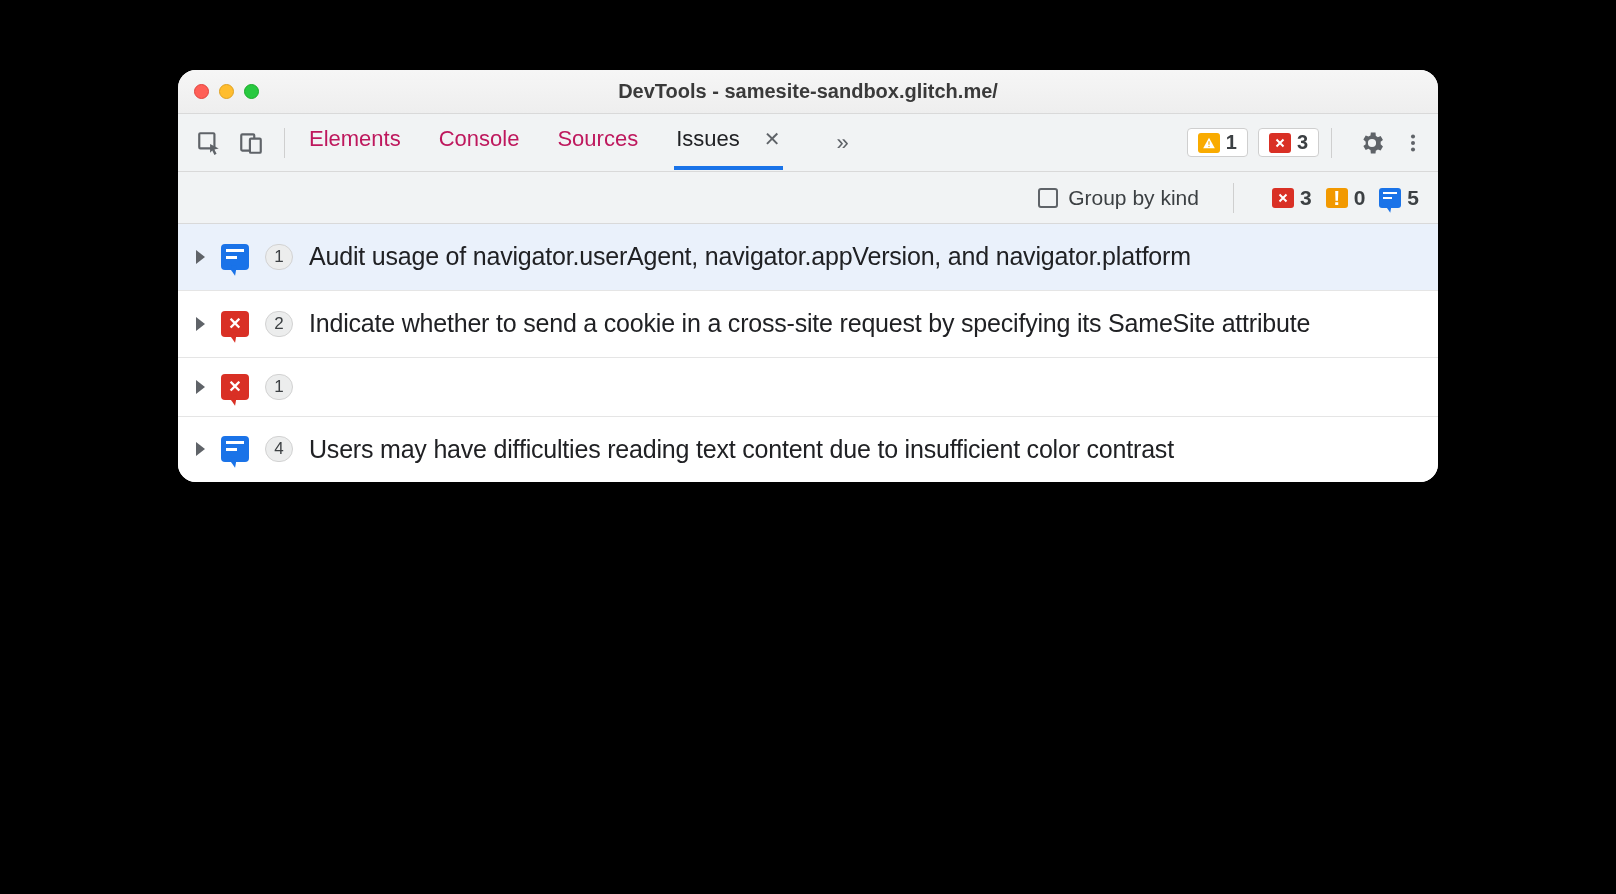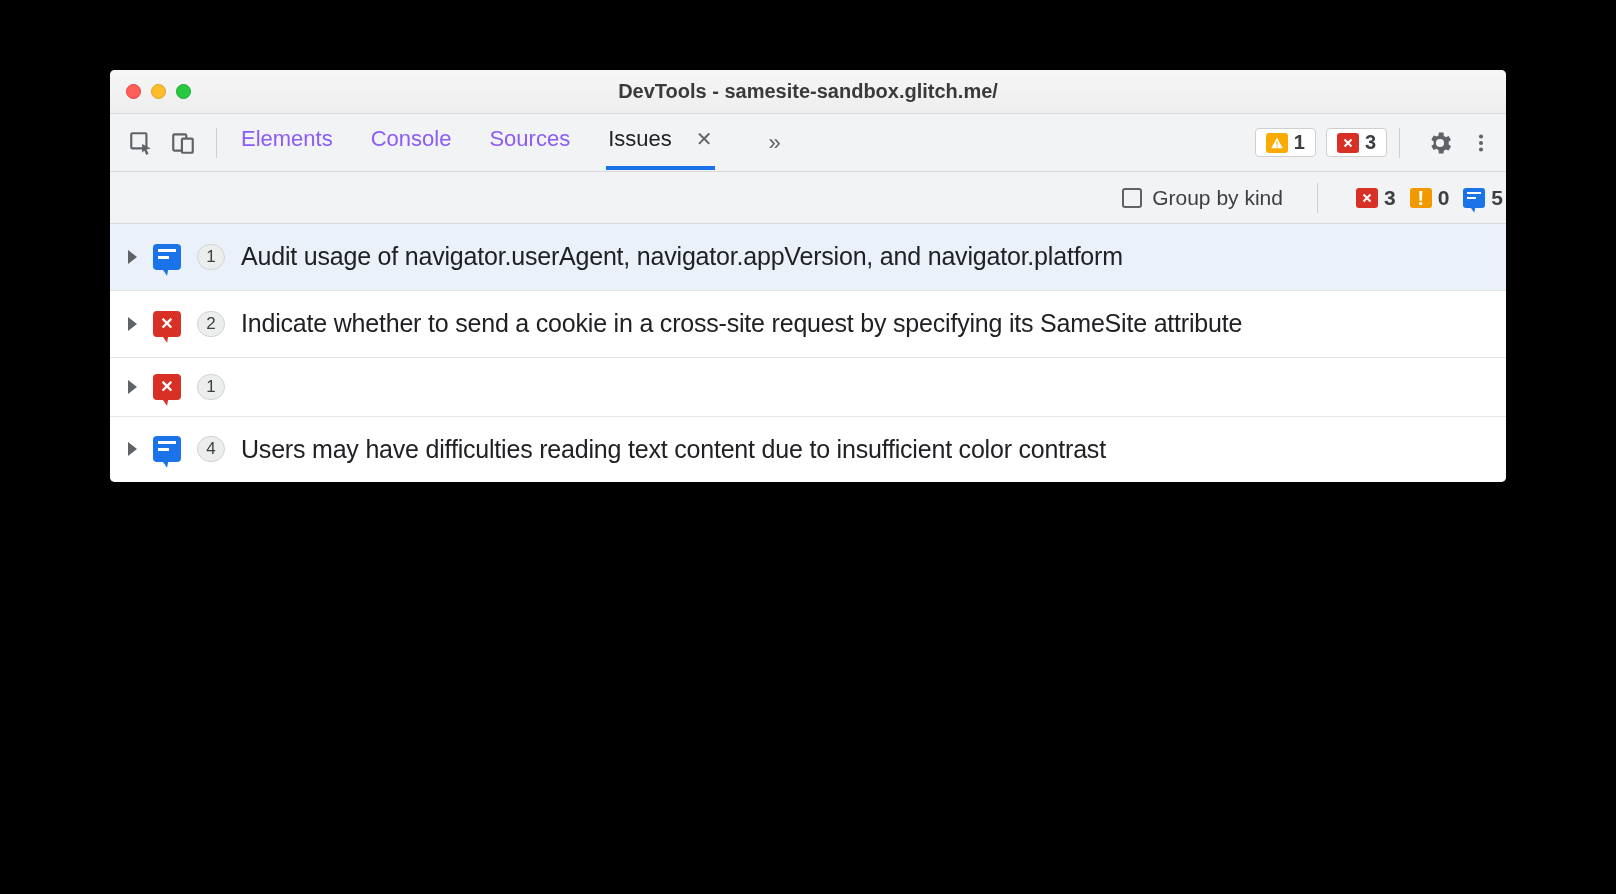--- a/index.html
+++ b/index.html
@@ -7,23 +7,23 @@
     background: #000;
     width: 1616px;
     height: 894px;
     font-family: -apple-system, BlinkMacSystemFont, "Segoe UI", Helvetica, Arial, sans-serif;
     display: flex;
     align-items: flex-start;
     justify-content: center;
     padding-top: 70px;
   }
   .window {
-    width: 1396px;
+    width: 1260px;
     background: #fff;
-    border-radius: 5px;
+    border-radius: 18px;
     box-shadow: 0 20px 60px rgba(0,0,0,0.55);
     overflow: hidden;
   }
   .titlebar {
     height: 44px;
     background: linear-gradient(#f6f6f6, #eeeeee);
     display: flex;
     align-items: center;
     padding: 0 16px;
     border-bottom: 1px solid #d9d9d9;
@@ -57,21 +57,21 @@
     margin: 0 4px;
     color: #5f6368;
     cursor: pointer;
   }
   .vsep {
     width: 1px; height: 30px; background:#cfcfcf; margin: 0 12px;
   }
   .tabs { display:flex; align-items:center; gap: 34px; margin-left: 10px; }
   .tab {
     font-size: 22px;
-    color:#8b5cf6;
+    color:#be185d;
     cursor:pointer;
     padding: 10px 2px 14px 2px;
     border-bottom: 4px solid transparent;
     display:flex; align-items:center; gap:6px;
   }
   .tab.active { color:#202124; border-bottom-color:#1a73e8; font-weight:500;gap:18px;}
   .close-x { font-size:20px; color:#5f6368; margin-left:6px; }
   .more-tabs { color:#5f6368; font-size:22px; margin-left: 20px; cursor:pointer;}
   .spacer { flex:1; }
   .pill-group { display:flex; align-items:center; gap:10px; }
@@ -106,21 +106,21 @@
   .badge-break { background:#f29900; color:#fff; width:22px;height:20px;border-radius:3px; display:flex;align-items:center;justify-content:center; font-weight:900;}
   .gear, .kebab { color:#5f6368; cursor:pointer; }
   .gear { margin: 0 6px 0 14px;}
   .kebab { margin: 0 4px 0 10px;}
 
   .filterbar {
     height: 52px;
     background: #f1f3f4;
     border-bottom: 1px solid #d9d9d9;
     display:flex; align-items:center; justify-content:flex-end;
-    padding: 0 3px;
+    padding: 0 19px;
     gap: 22px;
     font-size:21px; color:#3c4043;
   }
   .chk { display:flex; align-items:center; gap:10px; cursor:pointer;}
   .chkbox {
     width:20px; height:20px; border:2px solid #5f6368; border-radius:3px;
   }
   .counts { display:flex; align-items:center; gap:14px; margin-left:4px;}
   .count-item { display:flex; align-items:center; gap:6px; font-weight:600; color:#3c4043; font-size:21px;}
 

